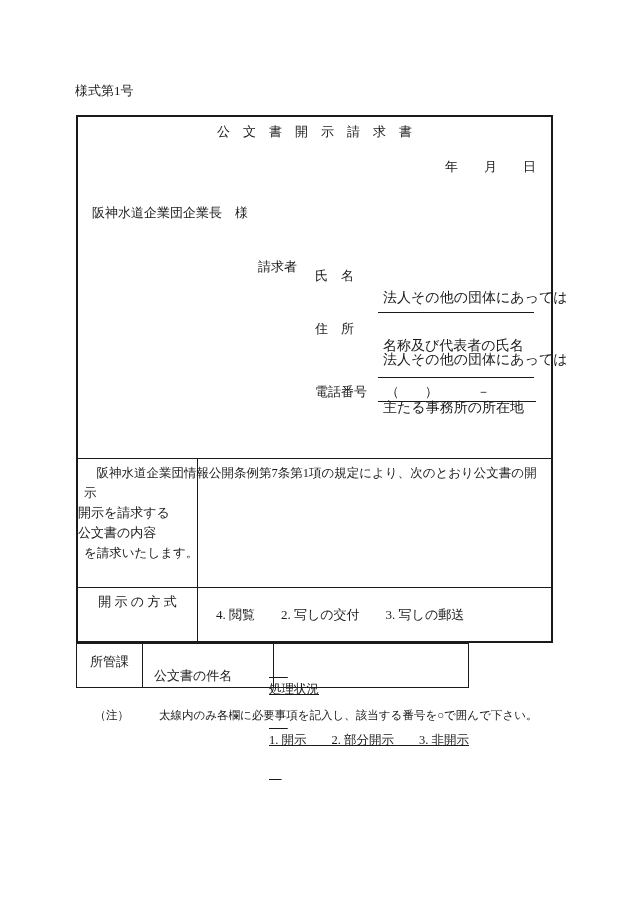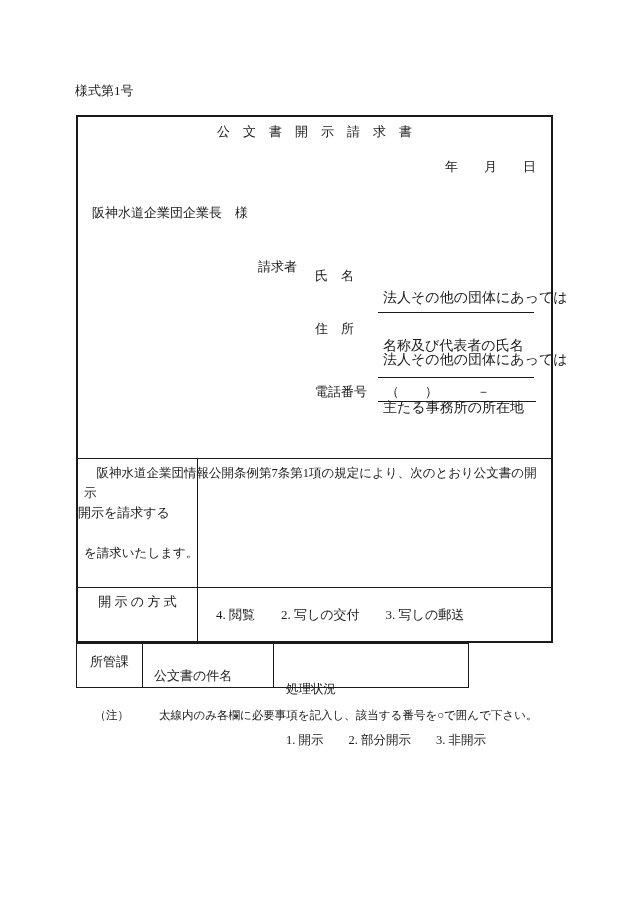--- a/index.html
+++ b/index.html
@@ -57,21 +57,21 @@
   .admin-box {
     left: 76px; top: 643px;
     width: 393px; height: 45px;
     border: 1px solid var(--ink);
   }
   .admin-box > * { position: absolute; }
   .vdiv { top: 0; bottom: 0; width: 1px; background: var(--ink); }
   .d1 { left: 65px; } .d2 { left: 196px; }
   .cell-dept  { left: 0; top: 9px; width: 65px; text-align: center; }
   .cell-title { left: 77px; top: 2px; white-space: pre; margin-top: 21px; }
-  .cell-status{ left: 209px; top: 3px; line-height: 17px; font-size: 12.5px; white-space: pre; }
+  .cell-status{ left: 192px; top: 3px; line-height: 17px; font-size: 12.5px; white-space: pre; text-decoration: underline; }
 
   .footnote { left: 83px; top: 696px; font-size: 11.5px; white-space: pre; }
   .footnote .gap { display: inline-block; width: 30px; }
 </style>
 </head>
 <body>
 
 <div class="page">
 
   <div class="abs form-no">様式第1号</div>
@@ -104,20 +104,21 @@
       <div>　阪神水道企業団情報公開条例第7条第1項の規定により、次のとおり公文書の開示</div>
       <div>を請求いたします。</div>
     </div>
 
     <div class="h-top"></div>
     <div class="vline"></div>
     <div class="h-mid"></div>
 
     <div class="content-head">
       <div>開示を請求する</div>
+      <div>公文書の内容</div>
     </div>
     <div class="content-field"></div>
 
     <div class="method-head">開 示 の 方 式</div>
     <div class="method-options">4. 閲覧　　2. 写しの交付　　3. 写しの郵送</div>
   </div>
 
   <div class="abs admin-box">
     <div class="vdiv d1"></div>
     <div class="vdiv d2"></div>

